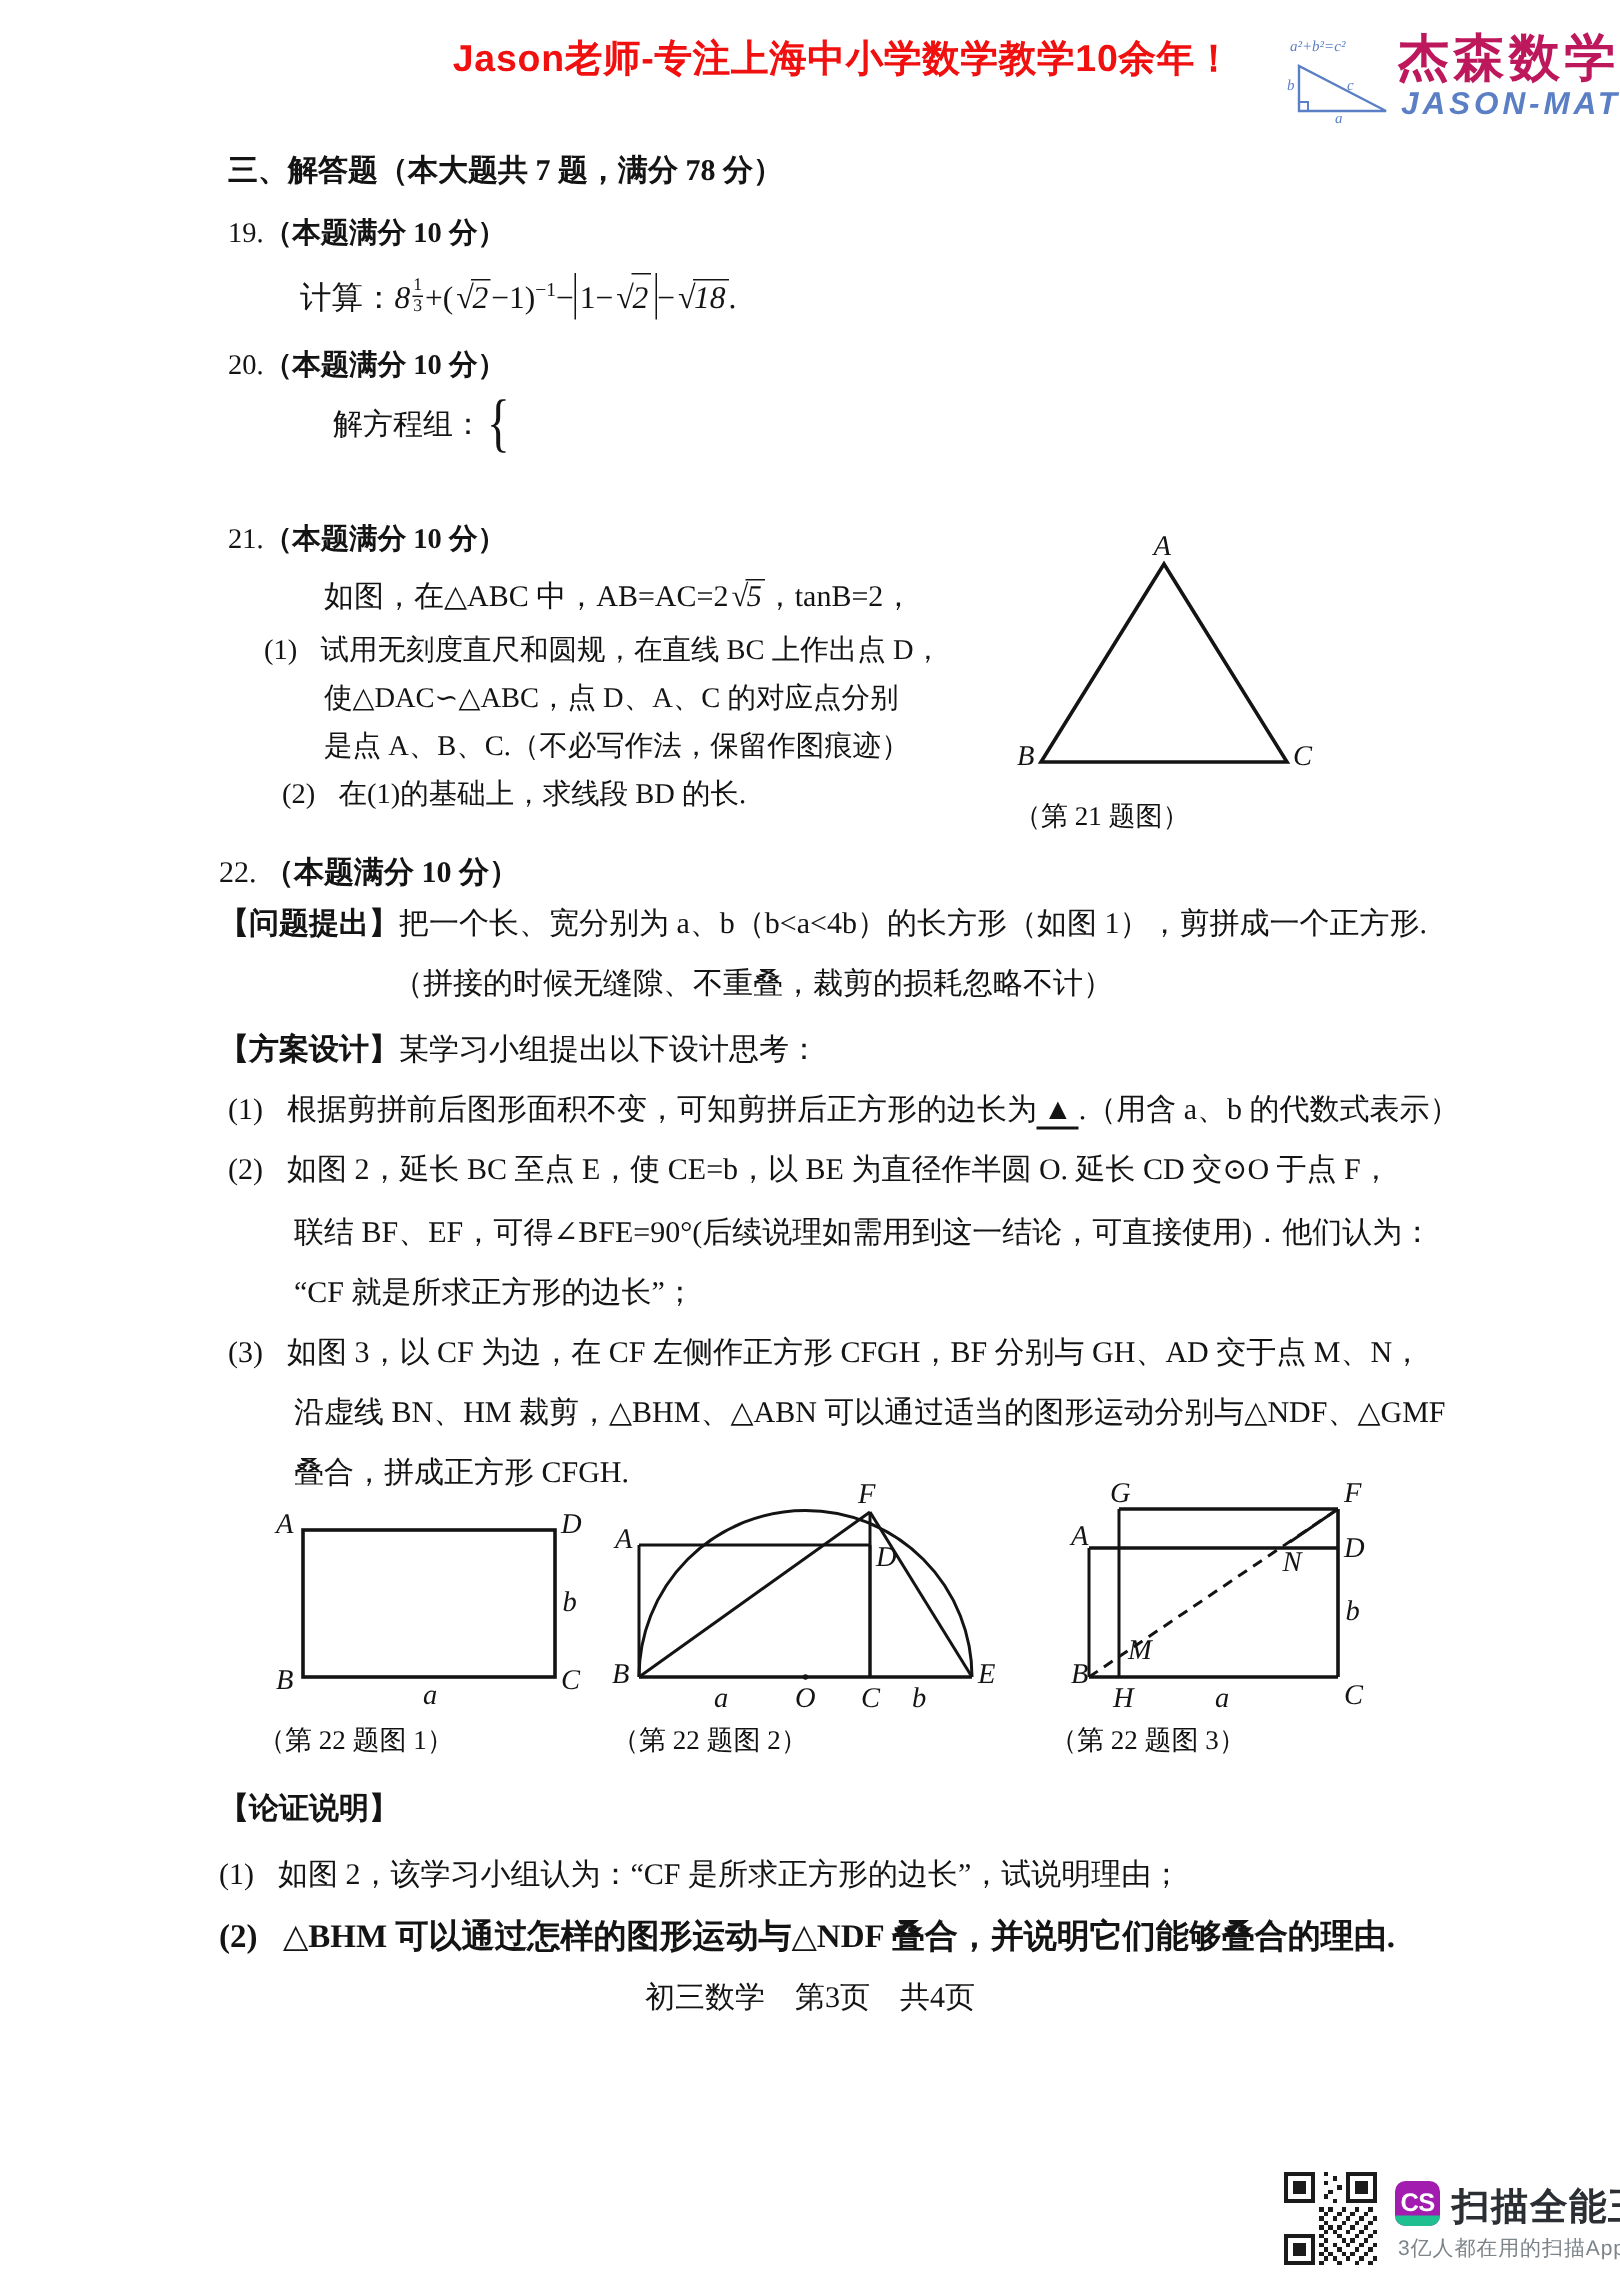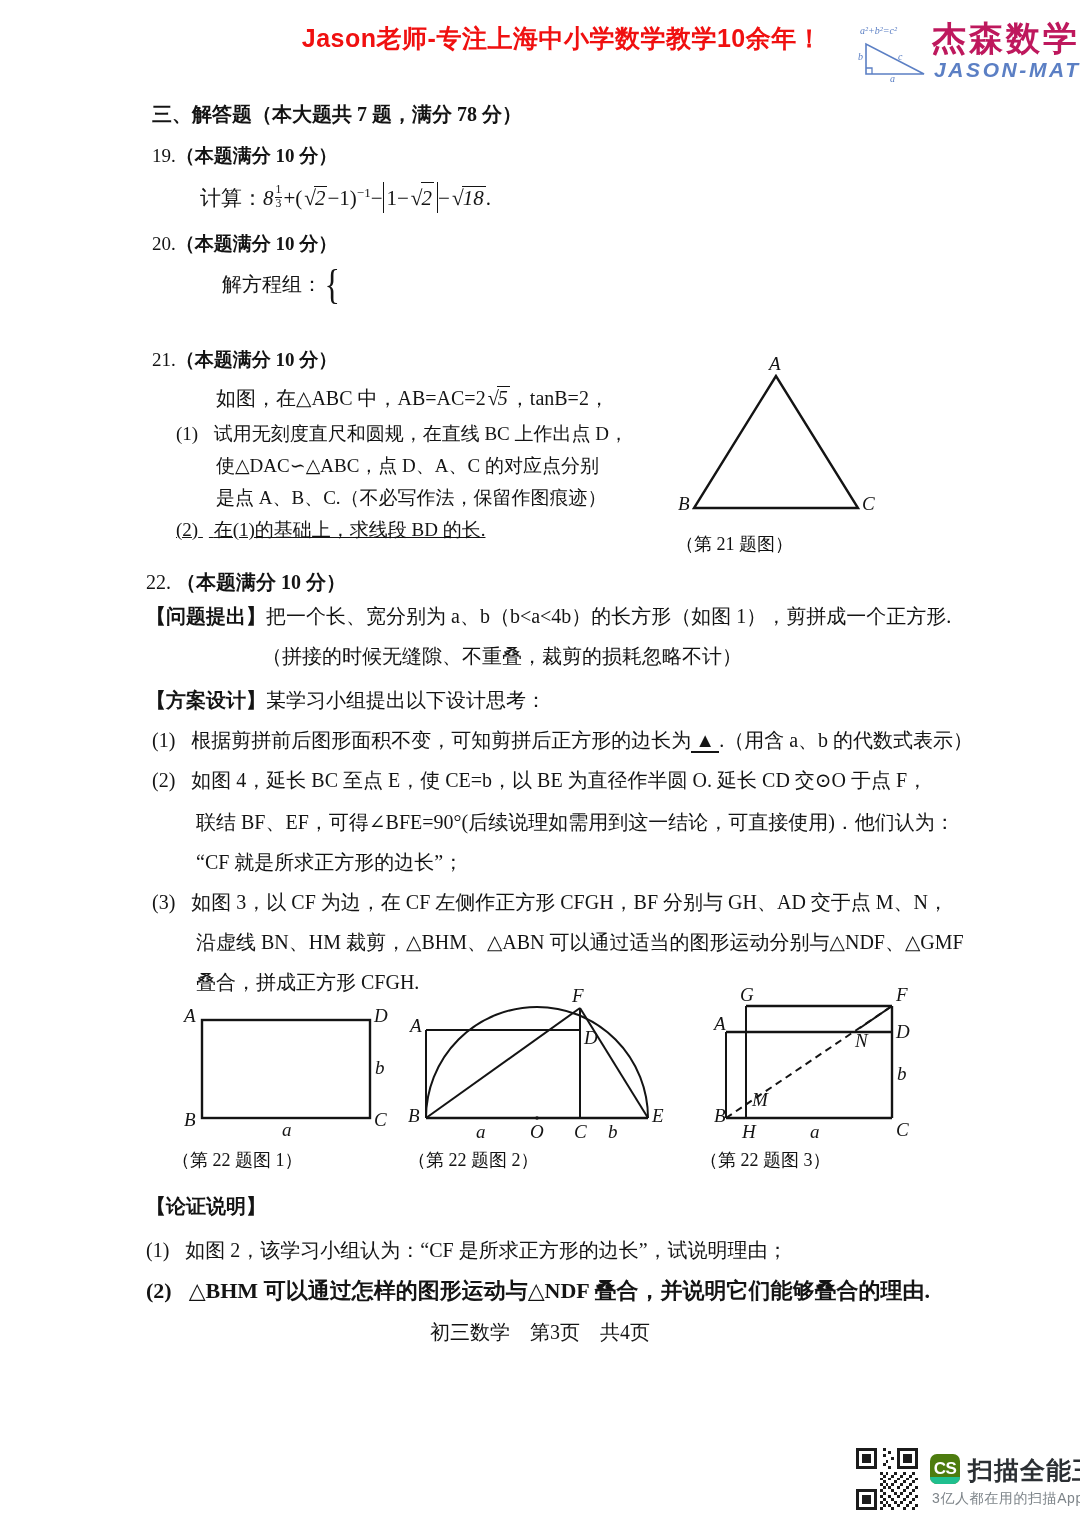--- a/index.html
+++ b/index.html
@@ -157,21 +157,21 @@
   .cs-qr {
     position: absolute;
     left: 0; top: 4px;
     width: 62px; height: 62px;
   }
   .cs-badge {
     position: absolute;
     left: 74px; top: 10px;
     width: 30px; height: 30px;
     border-radius: 7px;
-    background: #4d7c0f;
+    background: #a21caf;
     color: #ffffff;
     font-family: "Liberation Sans", sans-serif;
     font-weight: bold;
     font-size: 17px;
     text-align: center;
     line-height: 30px;
     letter-spacing: -0.5px;
     overflow: hidden;
   }
   .cs-badge::after {
@@ -248,21 +248,21 @@
 </div>
 
 <div class="tx" style="left:176px; top:424px;">
   <span>(1)</span>
   <span style="display:inline-block;width:6px;"></span>
   <span>试用无刻度直尺和圆规，在直线 BC 上作出点 D，</span>
 </div>
 <div class="tx" style="left:216px; top:456px;">使△DAC∽△ABC，点 D、A、C 的对应点分别</div>
 <div class="tx" style="left:216px; top:488px;">是点 A、B、C.（不必写作法，保留作图痕迹）</div>
 
-<div class="tx" style="left:176px; top:520px;text-decoration:underline;">
+<div class="tx" style="left:188px; top:520px;">
   <span>(2)</span>
   <span style="display:inline-block;width:6px;"></span>
   <span>在(1)的基础上，求线段 BD 的长.</span>
 </div>
 
 <div class="fig" style="left:676px; top:358px;">
   <svg width="200" height="168" viewBox="0 0 200 168">
     <polygon points="100,18 18,150 182,150" fill="none" stroke="#141414" stroke-width="2.4"></polygon>
     <text class="lbl" x="93" y="12">A</text>
     <text class="lbl" x="2" y="152">B</text>
@@ -287,21 +287,21 @@
 
 <div class="tx" style="left:152px; top:730px; font-size:20px;">
   <span>(1)</span>
   <span style="display:inline-block;width:6px;"></span>
   <span>根据剪拼前后图形面积不变，可知剪拼后正方形的边长为</span><span class="b" style="border-bottom:2px solid #141414; padding:0 4px;">▲</span><span>.（用含 a、b 的代数式表示）</span>
 </div>
 
 <div class="tx" style="left:152px; top:770px; font-size:20px;">
   <span>(2)</span>
   <span style="display:inline-block;width:6px;"></span>
-  <span>如图 4，延长 BC 至点 E，使 CE=b，以 BE 为直径作半圆 O. 延长 CD 交⊙O 于点 F，</span>
+  <span>如图 2，延长 BC 至点 E，使 CE=b，以 BE 为直径作半圆 O. 延长 CD 交⊙O 于点 F，</span>
 </div>
 <div class="tx" style="left:196px; top:812px; font-size:20px;">联结 BF、EF，可得∠BFE=90°(后续说理如需用到这一结论，可直接使用)．他们认为：</div>
 <div class="tx" style="left:196px; top:852px; font-size:20px;">“CF 就是所求正方形的边长”；</div>
 
 <div class="tx" style="left:152px; top:892px; font-size:20px;">
   <span>(3)</span>
   <span style="display:inline-block;width:6px;"></span>
   <span>如图 3，以 CF 为边，在 CF 左侧作正方形 CFGH，BF 分别与 GH、AD 交于点 M、N，</span>
 </div>
 <div class="tx" style="left:196px; top:932px; font-size:20px;">沿虚线 BN、HM 裁剪，△BHM、△ABN 可以通过适当的图形运动分别与△NDF、△GMF</div>

